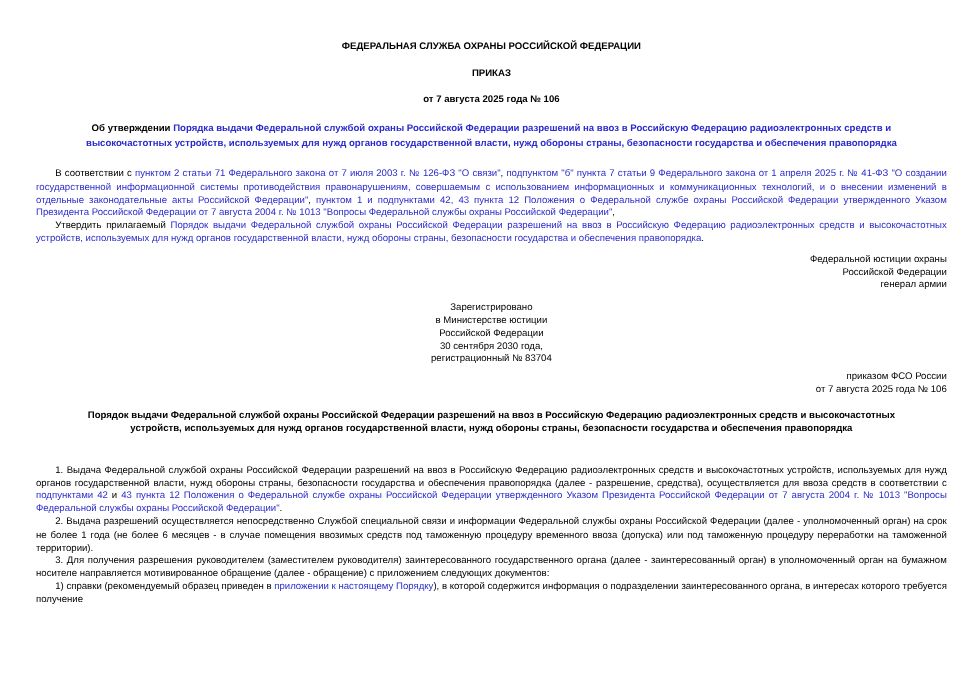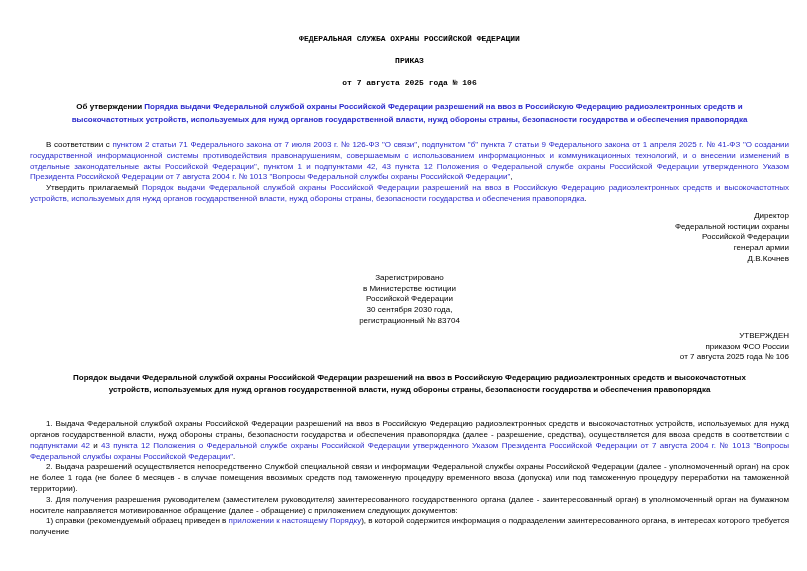--- a/index.html
+++ b/index.html
@@ -9,21 +9,21 @@
     background:#ffffff;
     overflow:hidden;
     font-family:"Liberation Sans", sans-serif;
     font-size:8px;
     color:#000000;
     box-sizing:border-box;
     padding:33px 18px 0 30px;
   }
   .center{text-align:center;}
   .bold{font-weight:bold;}
-  .hdr{line-height:11px;margin:0 0 11px 0;font-family:Liberation Mono, monospace;}
+  .hdr{line-height:11px;margin:0 0 11px 0;}
   .doc-title{line-height:13px;margin:12px 10px 14px 10px;}
   .para{line-height:10.8px;text-align:justify;text-indent:16px;margin:0;}
   .para.no-indent{text-indent:0;}
   .link{color:#2b2bcc;cursor:pointer;}
   .bold .link,.link.bold{font-weight:bold;}
   .block-right{text-align:right;line-height:10.8px;margin:6px 0 0 0;}
   .block-left{text-align:center;line-height:10.8px;margin:8px 0 0 0;}
   .annex-title{line-height:11.5px;margin:9px 26px 24px 26px;}
   .body-flow{margin-top:0;}
 </style>
@@ -35,37 +35,34 @@
   <div class="center bold hdr">ФЕДЕРАЛЬНАЯ СЛУЖБА ОХРАНЫ РОССИЙСКОЙ ФЕДЕРАЦИИ</div>
   <div class="center bold hdr">ПРИКАЗ</div>
   <div class="center bold hdr">от 7 августа 2025 года № 106</div>
 
   <div class="center bold doc-title"><span>Об утверждении </span><span class="link">Порядка выдачи Федеральной службой охраны Российской Федерации разрешений на ввоз в Российскую Федерацию радиоэлектронных средств и высокочастотных устройств, используемых для нужд органов государственной власти, нужд обороны страны, безопасности государства и обеспечения правопорядка</span></div>
 
   <p class="para"><span>В соответствии с </span><span class="link">пунктом 2 статьи 71 Федерального закона от 7 июля 2003 г. № 126-ФЗ "О связи"</span><span>, </span><span class="link">подпунктом "б" пункта 7 статьи 9 Федерального закона от 1 апреля 2025 г. № 41-ФЗ "О создании государственной информационной системы противодействия правонарушениям, совершаемым с использованием информационных и коммуникационных технологий, и о внесении изменений в отдельные законодательные акты Российской Федерации"</span><span>, </span><span class="link">пунктом 1 и подпунктами 42, 43 пункта 12 Положения о Федеральной службе охраны Российской Федерации утвержденного Указом Президента Российской Федерации от 7 августа 2004 г. № 1013 "Вопросы Федеральной службы охраны Российской Федерации"</span><span>,</span></p>
   <p class="para"><span>Утвердить прилагаемый </span><span class="link">Порядок выдачи Федеральной службой охраны Российской Федерации разрешений на ввоз в Российскую Федерацию радиоэлектронных средств и высокочастотных устройств, используемых для нужд органов государственной власти, нужд обороны страны, безопасности государства и обеспечения правопорядка</span><span>.</span></p>
 
   <div class="block-right">
-    <div>Директор</div>
     <div>Федеральной юстиции охраны</div>
     <div>Российской Федерации</div>
     <div>генерал армии</div>
-    <div>Д.В.Кочнев</div>
   </div>
 
   <div class="block-left">
     <div>Зарегистрировано</div>
     <div>в Министерстве юстиции</div>
     <div>Российской Федерации</div>
     <div>30 сентября 2030 года,</div>
     <div>регистрационный № 83704</div>
   </div>
 
   <div class="block-right" style="margin-top:4px;">
-    <div>УТВЕРЖДЕН</div>
     <div>приказом ФСО России</div>
     <div>от 7 августа 2025 года № 106</div>
   </div>
 
   <div class="center bold annex-title">Порядок выдачи Федеральной службой охраны Российской Федерации разрешений на ввоз в Российскую Федерацию радиоэлектронных средств и высокочастотных устройств, используемых для нужд органов государственной власти, нужд обороны страны, безопасности государства и обеспечения правопорядка</div>
 
   <div class="body-flow">
     <p class="para"><span>1. Выдача Федеральной службой охраны Российской Федерации разрешений на ввоз в Российскую Федерацию радиоэлектронных средств и высокочастотных устройств, используемых для нужд органов государственной власти, нужд обороны страны, безопасности государства и обеспечения правопорядка (далее - разрешение, средства), осуществляется для ввоза средств в соответствии с </span><span class="link">подпунктами 42</span><span> и </span><span class="link">43 пункта 12 Положения о Федеральной службе охраны Российской Федерации утвержденного Указом Президента Российской Федерации от 7 августа 2004 г. № 1013 "Вопросы Федеральной службы охраны Российской Федерации"</span><span>.</span></p>
     <p class="para">2. Выдача разрешений осуществляется непосредственно Службой специальной связи и информации Федеральной службы охраны Российской Федерации (далее - уполномоченный орган) на срок не более 1 года (не более 6 месяцев - в случае помещения ввозимых средств под таможенную процедуру временного ввоза (допуска) или под таможенную процедуру переработки на таможенной территории).</p>
     <p class="para">3. Для получения разрешения руководителем (заместителем руководителя) заинтересованного государственного органа (далее - заинтересованный орган) в уполномоченный орган на бумажном носителе направляется мотивированное обращение (далее - обращение) с приложением следующих документов:</p>

